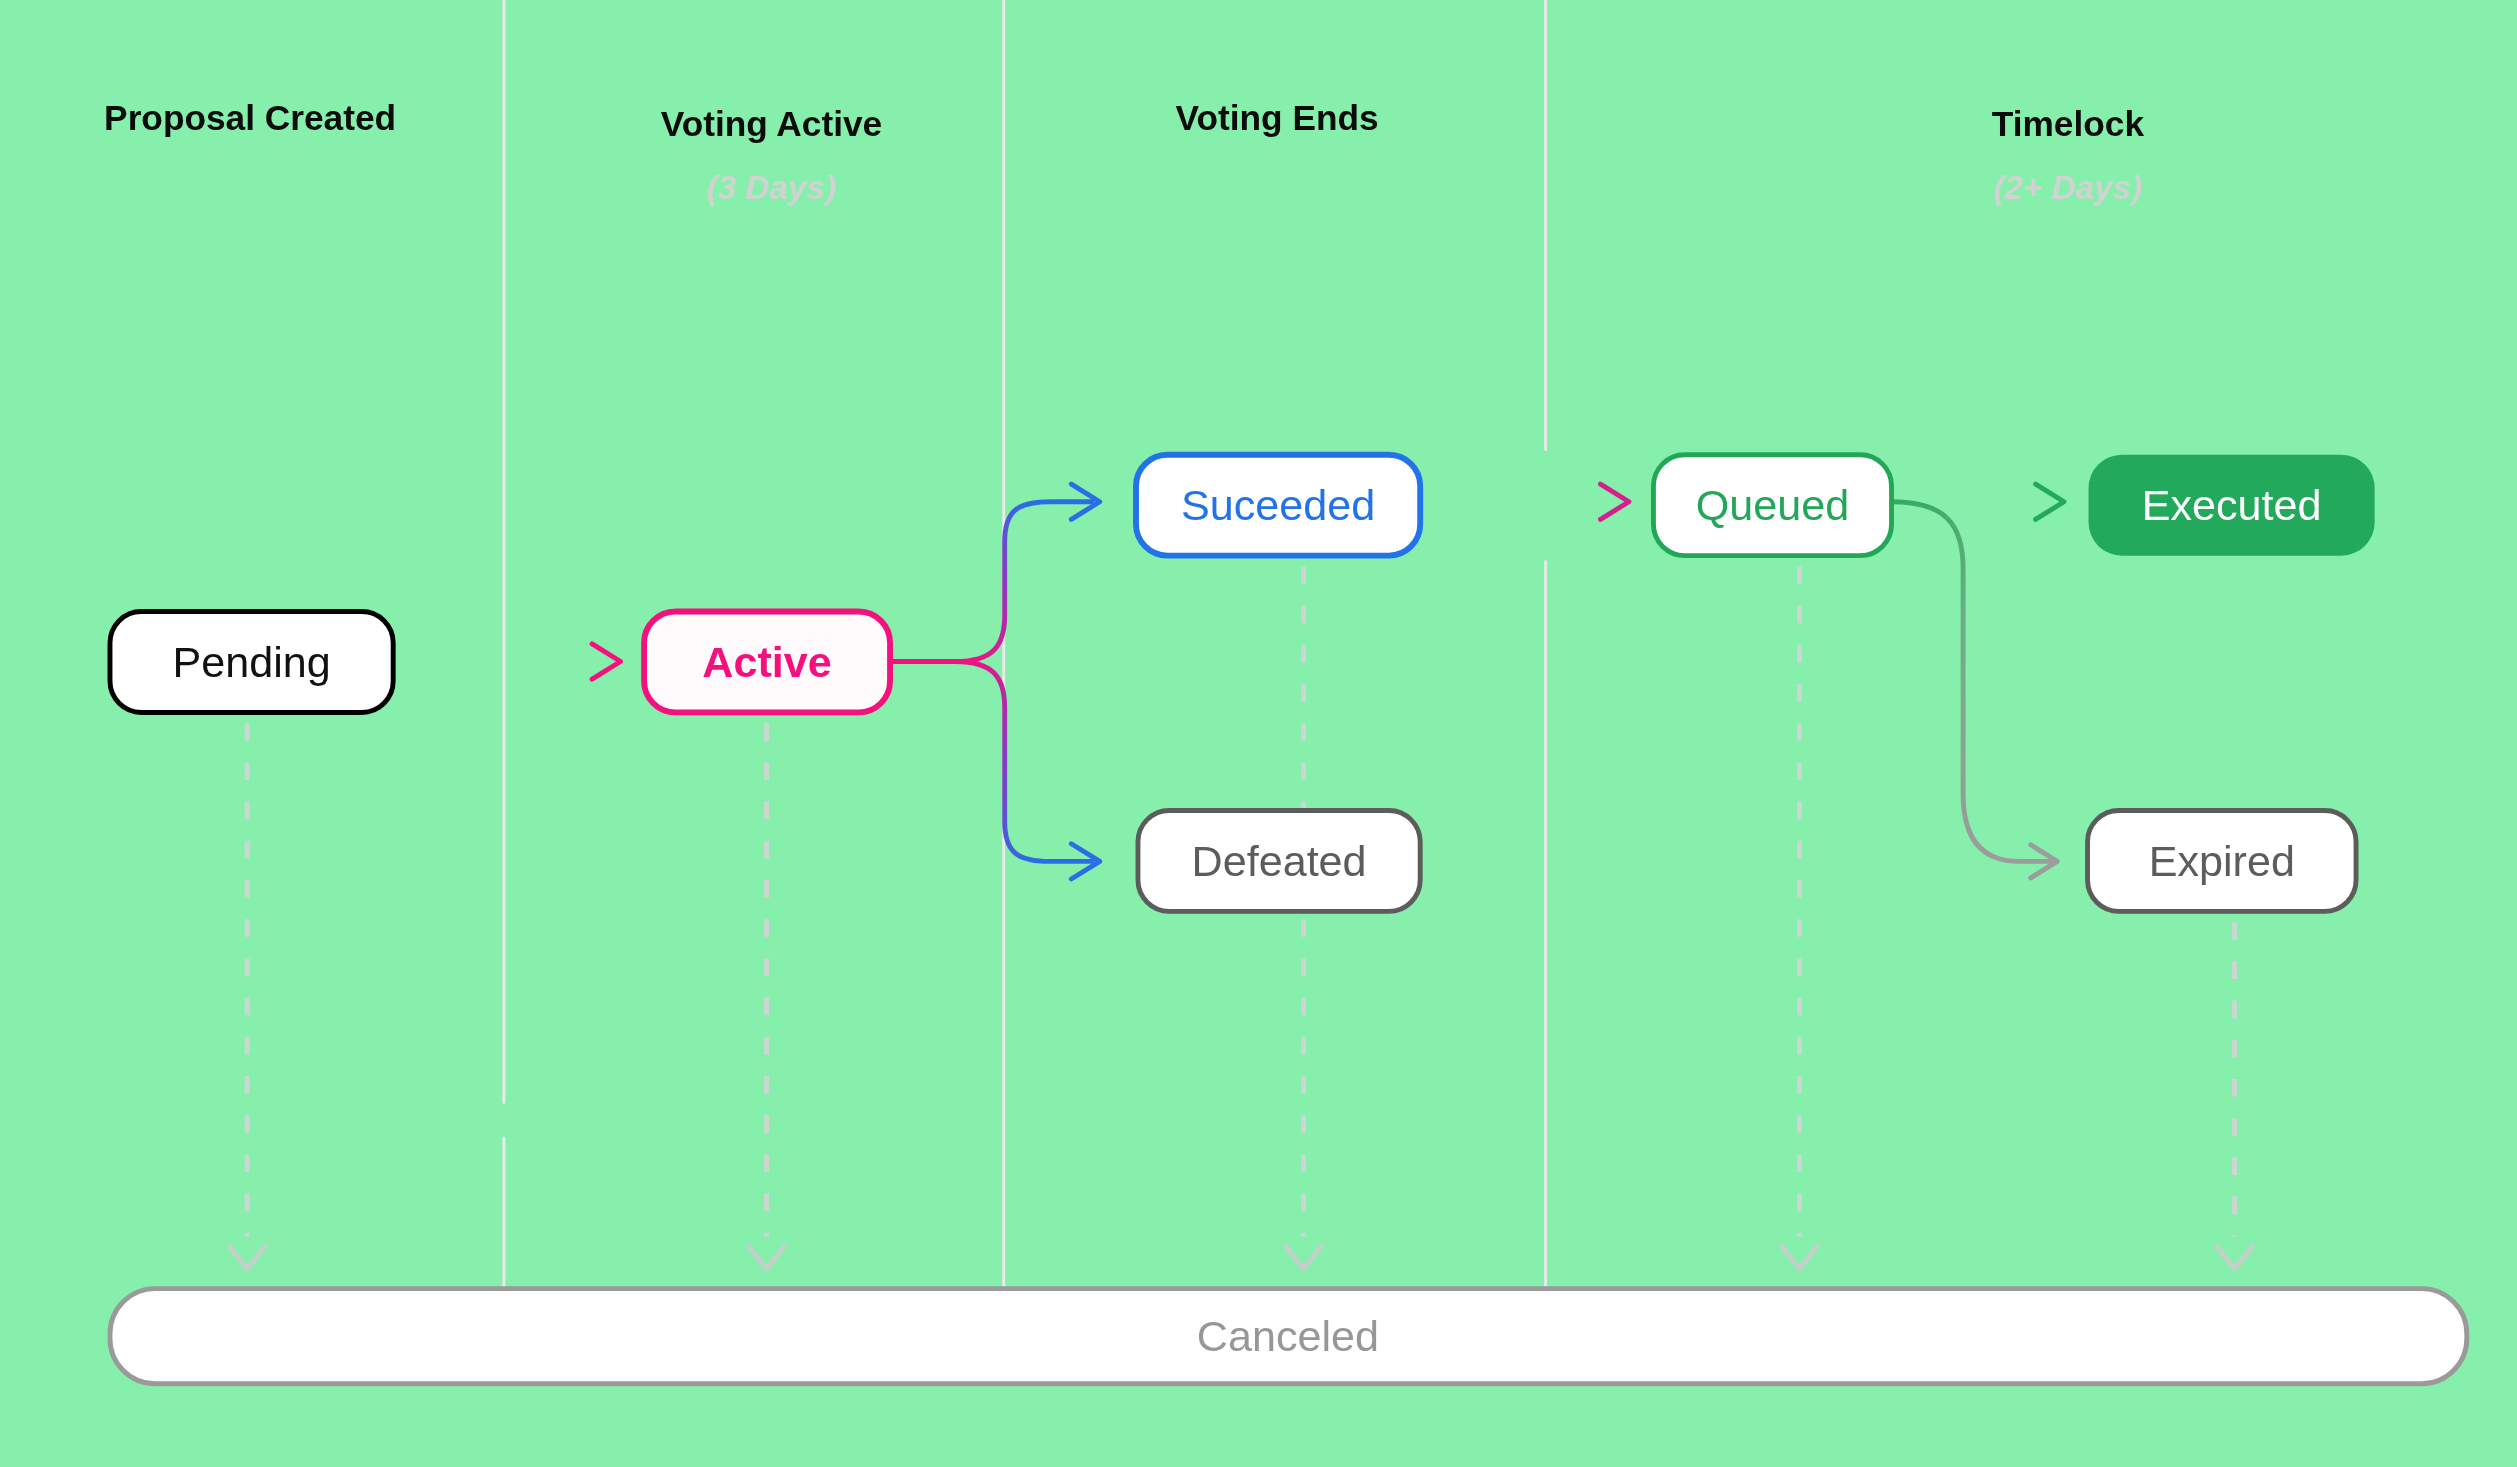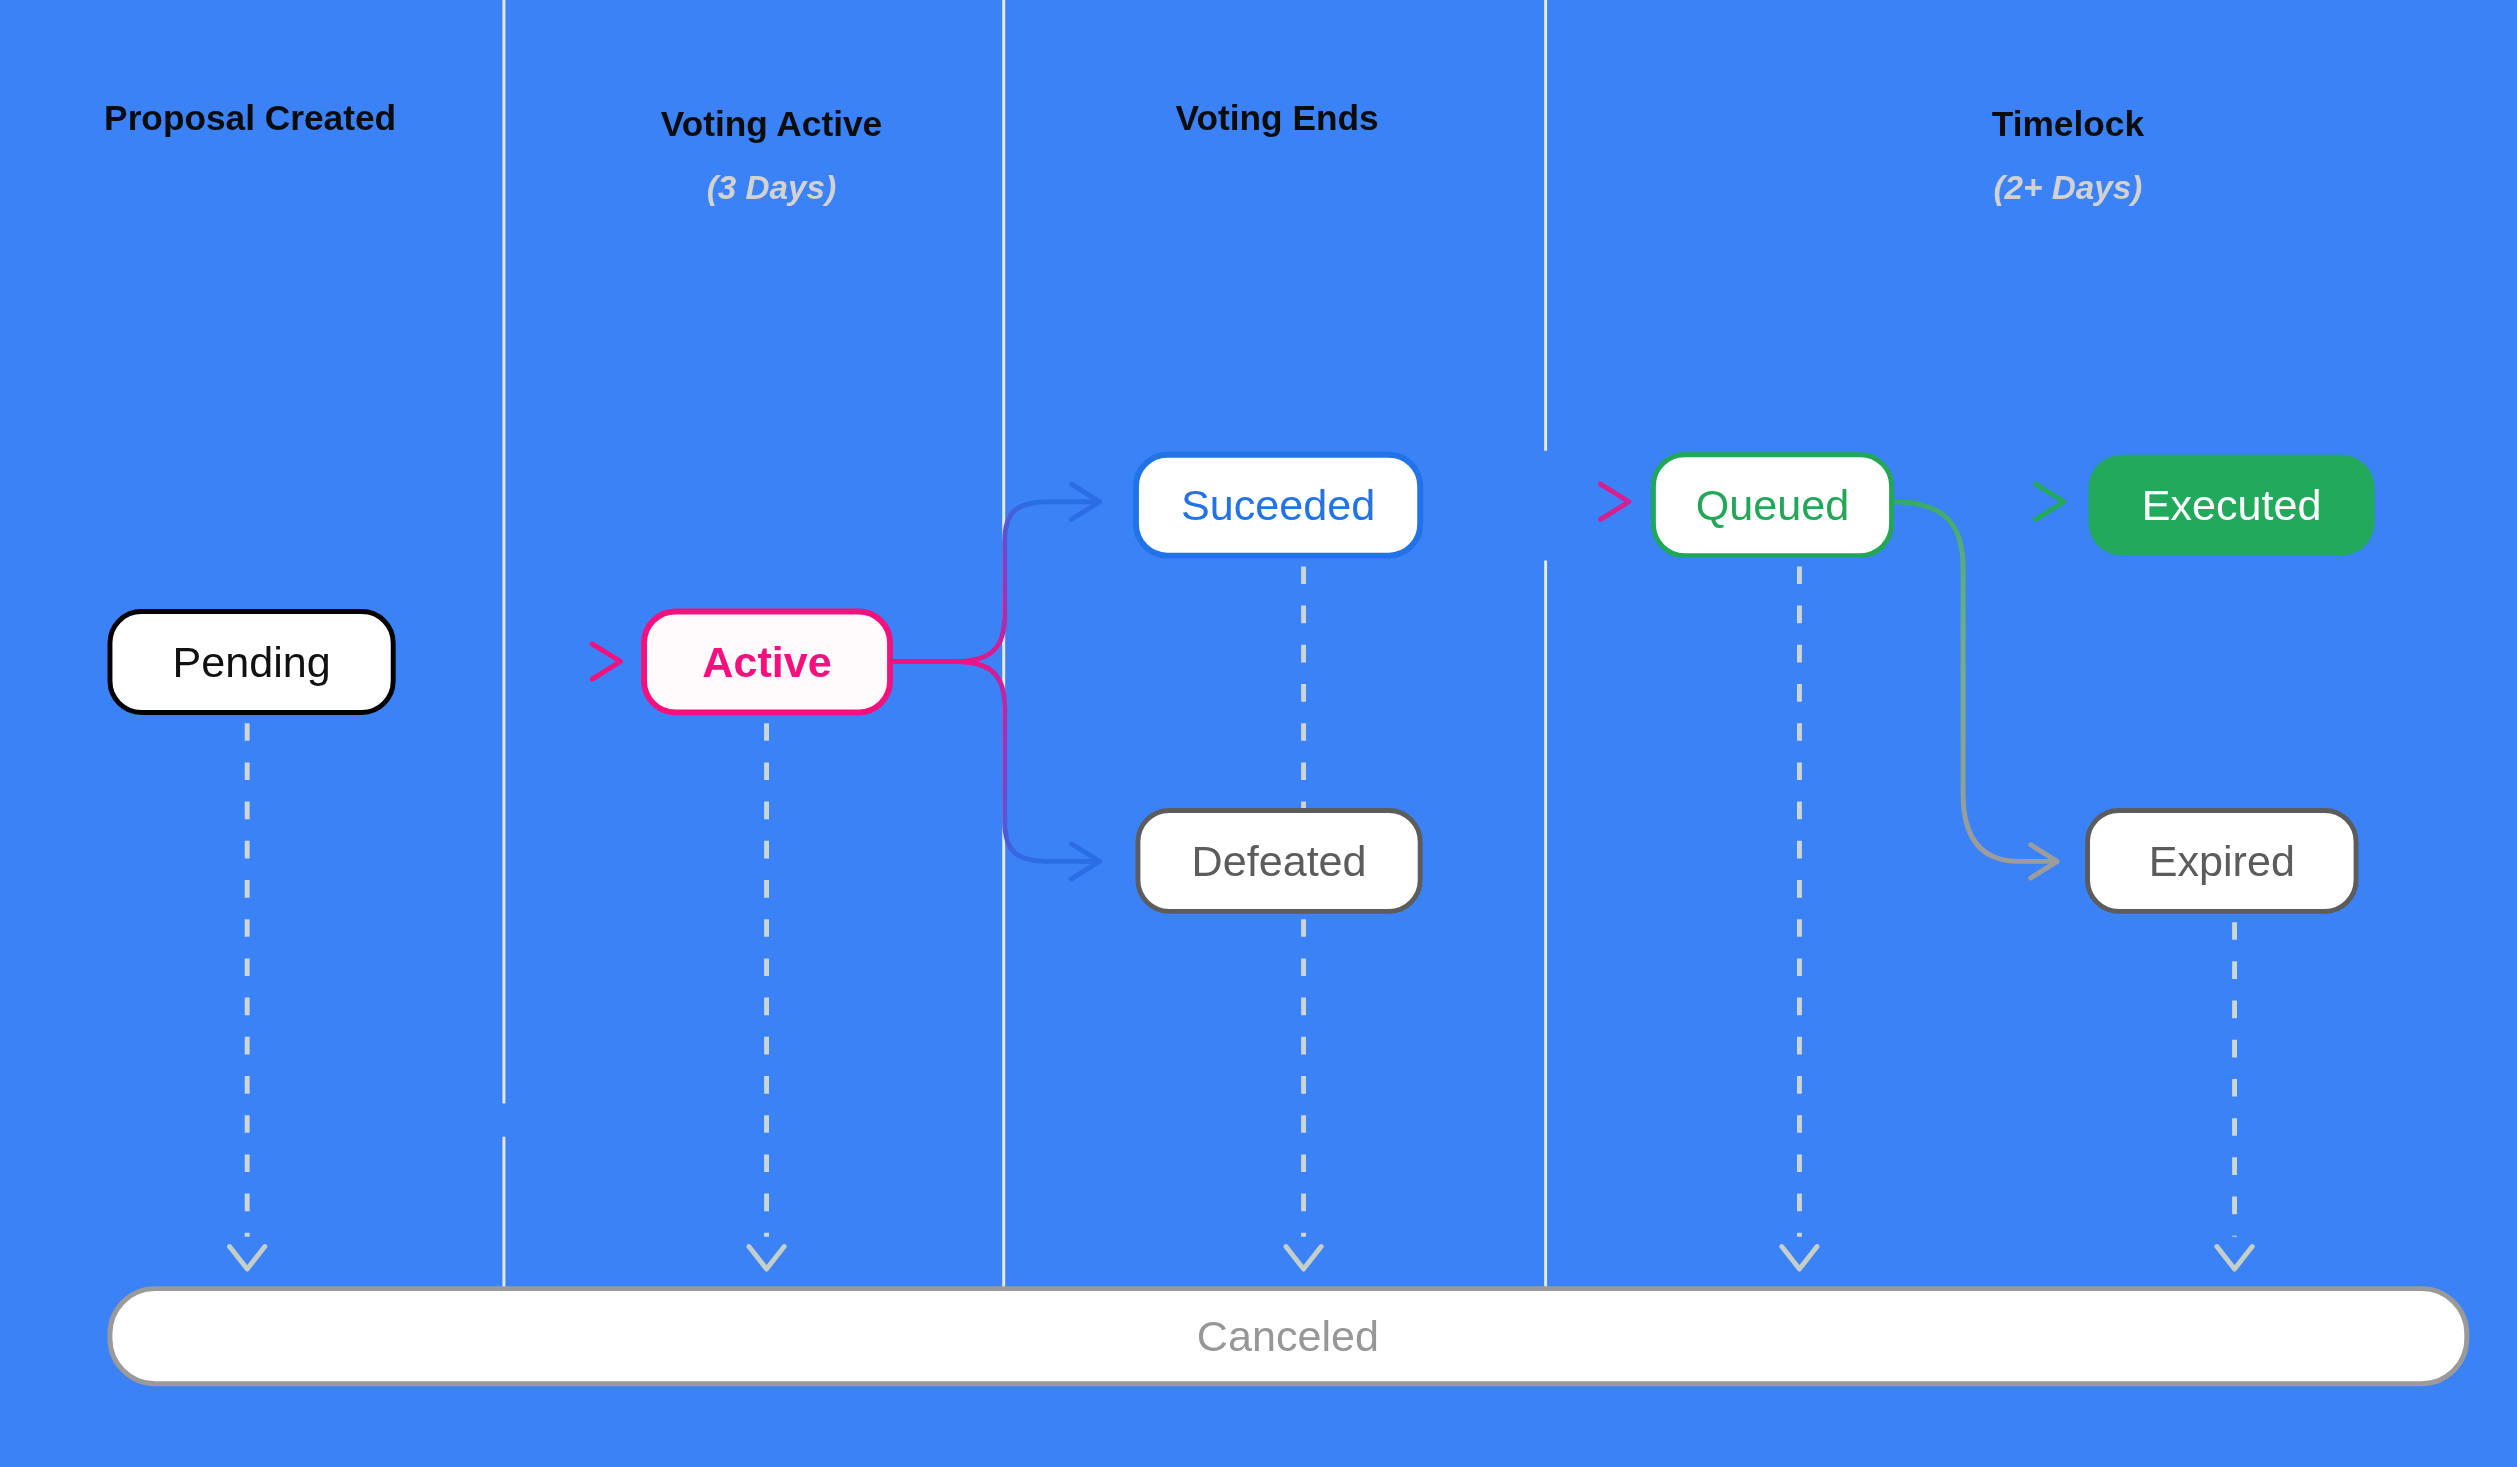--- a/index.html
+++ b/index.html
@@ -8,21 +8,21 @@
     background: #ffffff;
   }
   body {
     font-family: "Liberation Sans", sans-serif;
     -webkit-font-smoothing: antialiased;
   }
   #stage {
     position: relative;
     width: 2517px;
     height: 1467px;
-    background: #3b82f6;
+    background: #86efac;
     overflow: hidden;
   }
   #diagram {
     position: absolute;
     inset: 0;
     width: 2517px;
     height: 1467px;
     display: block;
   }
   .phase-title {

